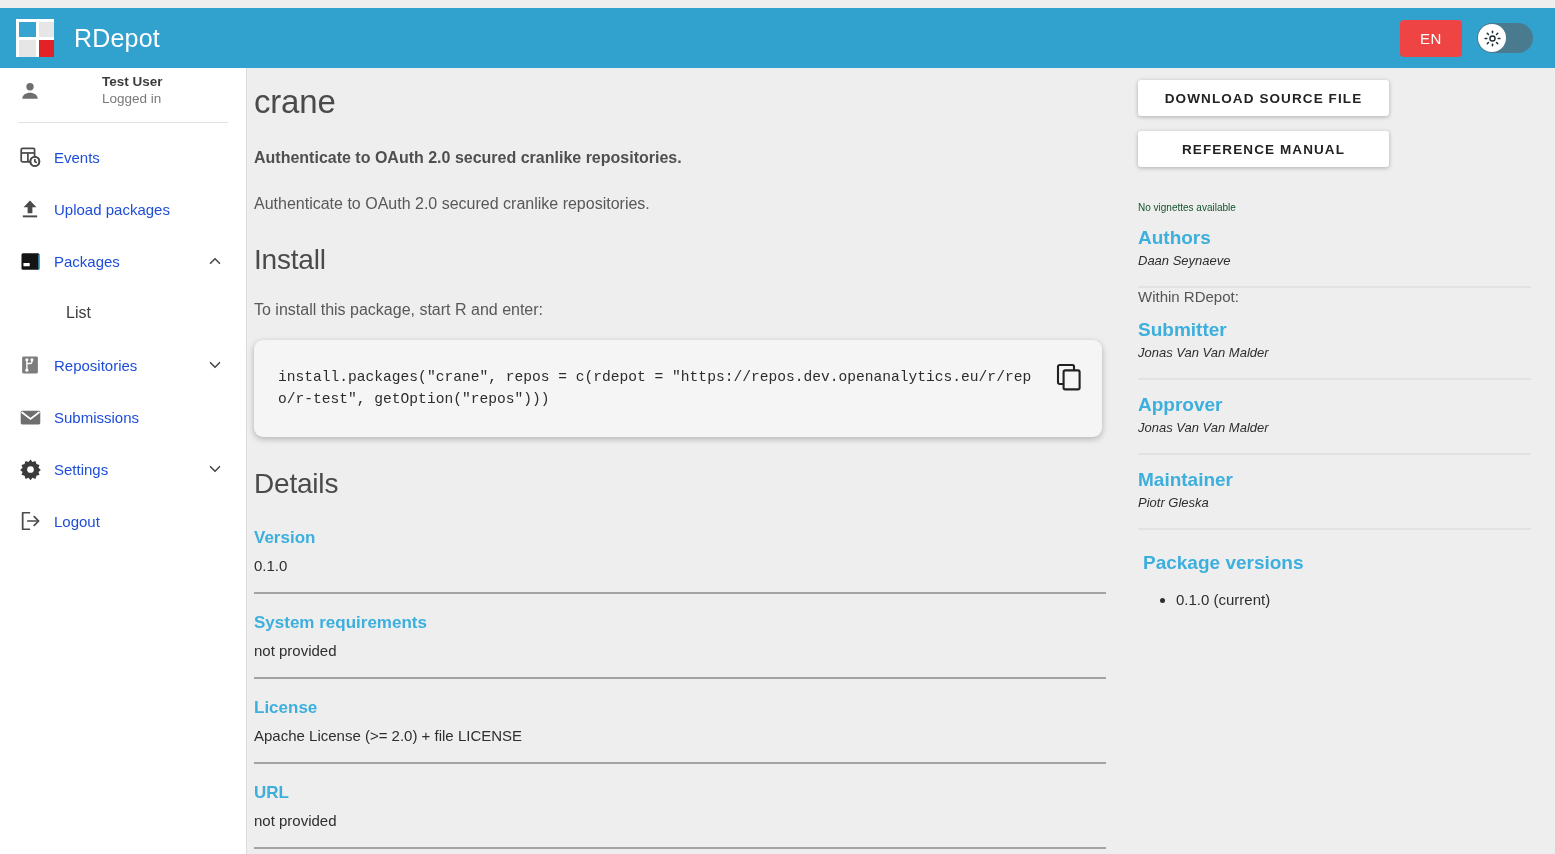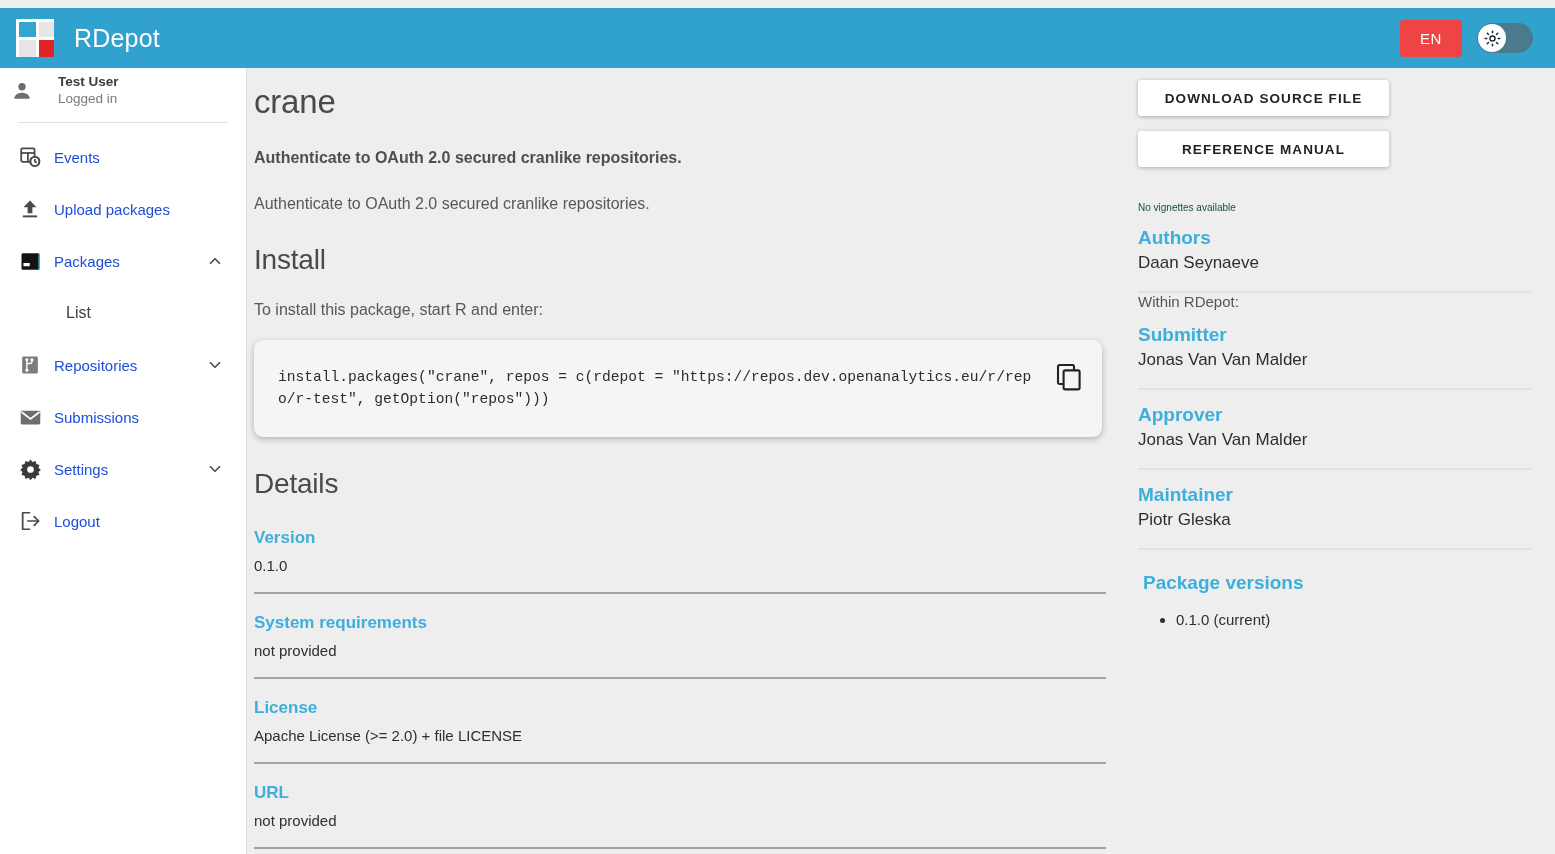--- a/index.html
+++ b/index.html
@@ -80,21 +80,22 @@
     position: absolute;
     top: 60px; left: 0;
     width: 247px; height: 794px;
     background: #ffffff;
     border-right: 1px solid #dcdcdc;
     z-index: 10;
   }
   .user-block {
     display: flex; align-items: center;
     height: 62px;
-    padding-left: 2px;
+    padding-left: 10px;
+    gap: 36px;
   }
   .user-icon {
     width: 40px; display: flex; justify-content: center;
   }
   .user-text { margin-left: 16px; line-height: 1.25; }
   .user-name { font-size: 13.5px; font-weight: bold; color: #3b3b3b; }
   .user-status { font-size: 13.5px; color: #7a7a7a; }
   .sb-divider {
     height: 1px; background: #e2e2e2;
     margin: 0 18px 0 18px;
@@ -250,22 +251,23 @@
     margin-top: 35px;
   }
   .side-key {
     font-size: 19px;
     font-weight: bold;
     color: #3cafdd;
     margin-top: 14px;
     margin-bottom: 4px;
   }
   .side-val {
-    font-size: 17px;
+    font-size: 13px;
     color: #2e2e2e;
+    font-style: italic;
   }
   .side-divider {
     height: 2px;
     background: #e2e2e2;
     margin: 18px 0 0 0;
   }
   .side-within {
     font-size: 15px;
     color: #555555;
     margin-top: 0;

